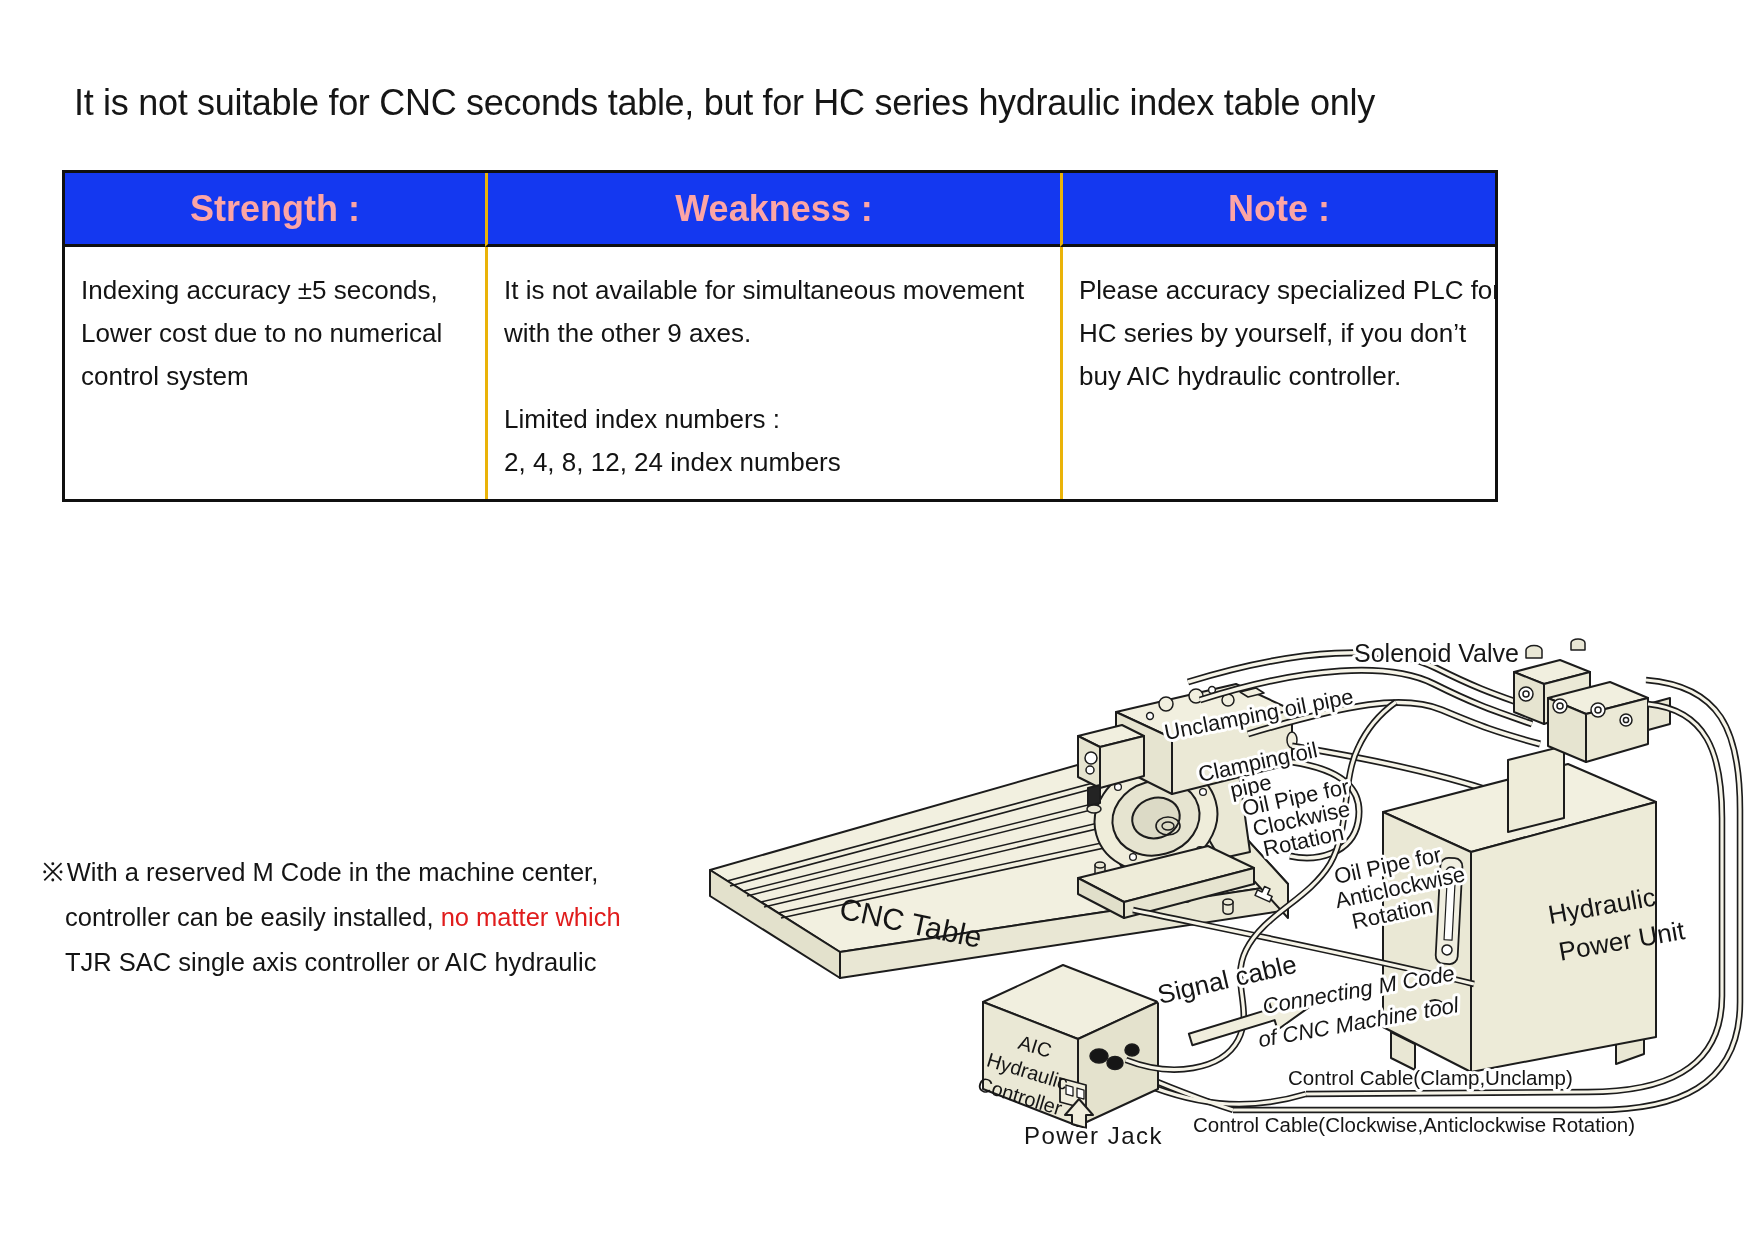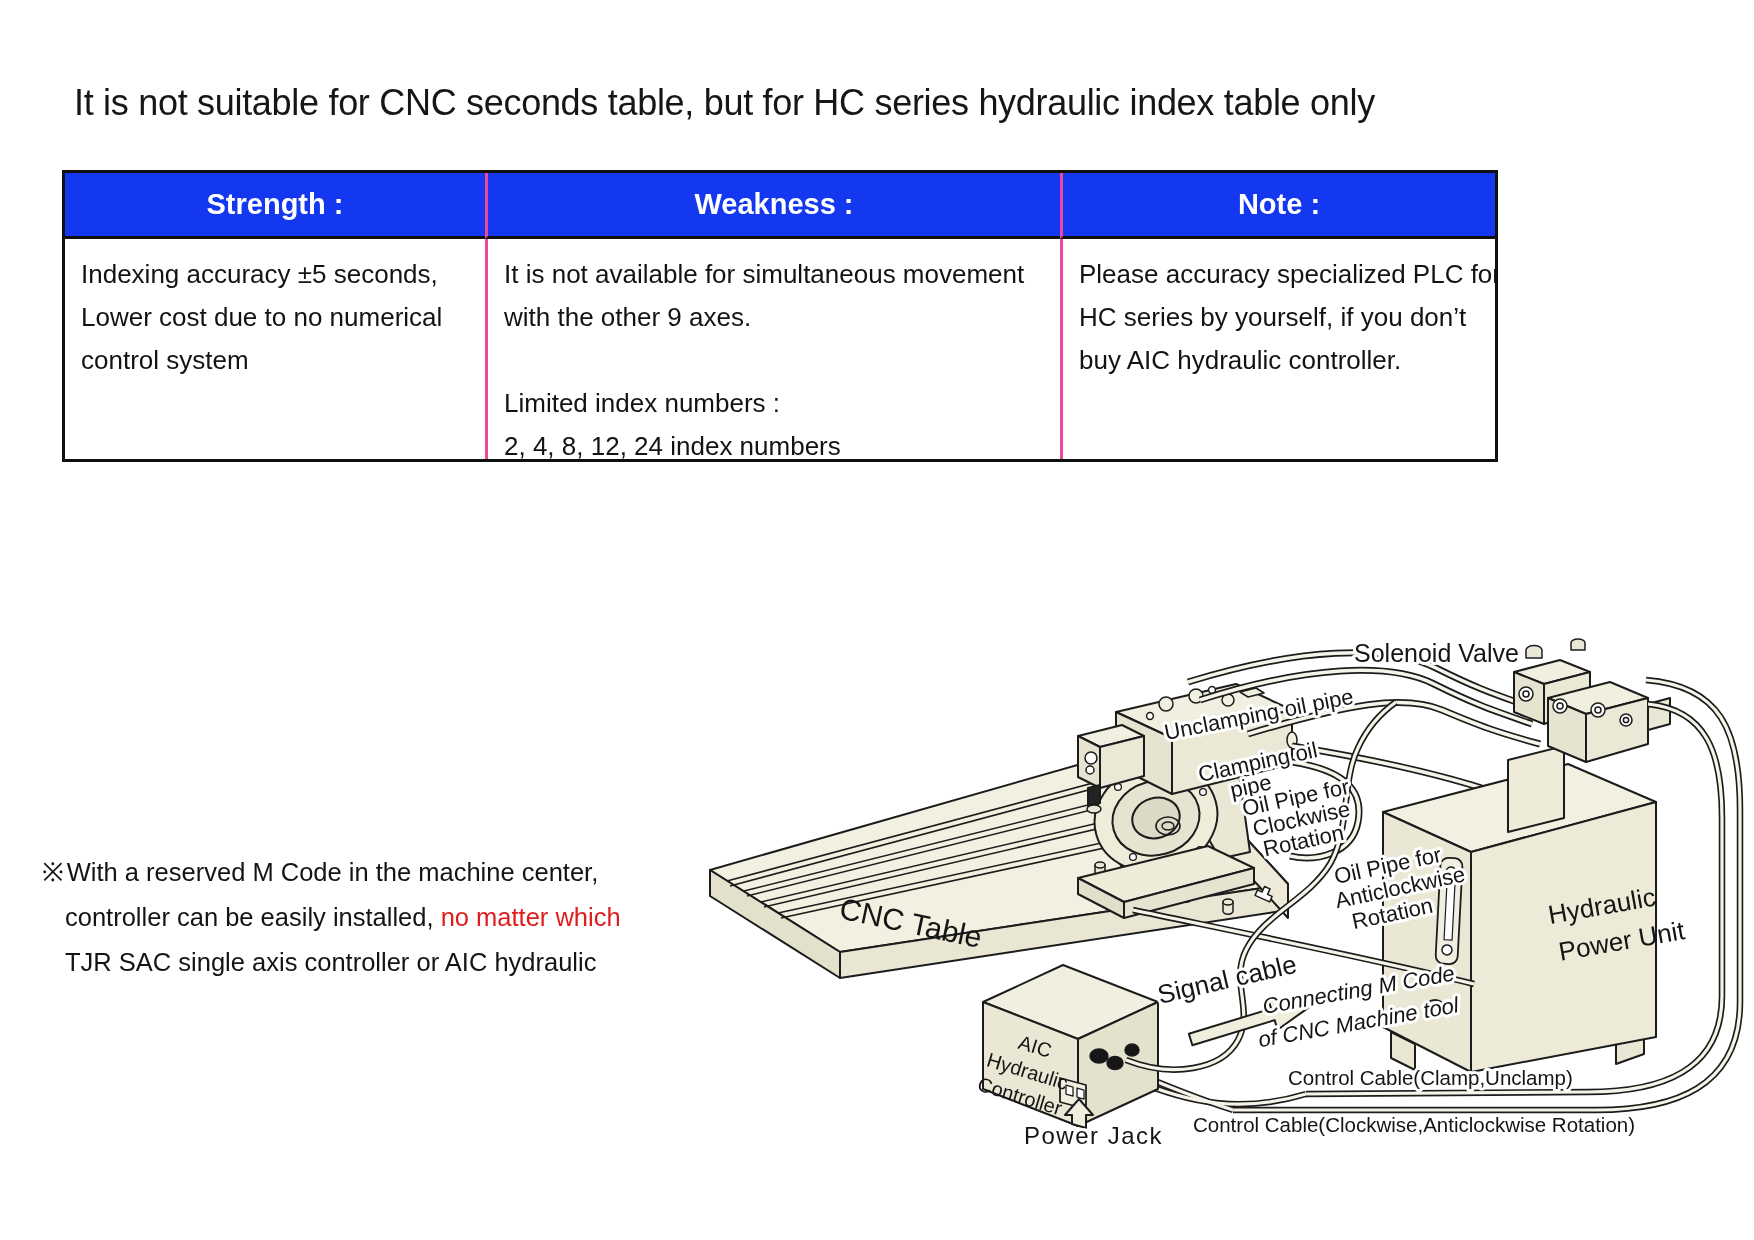--- a/index.html
+++ b/index.html
@@ -11,29 +11,29 @@
     position:absolute;left:74px;top:82px;font-size:36px;letter-spacing:-0.3px;color:#161616;
     white-space:pre;
   }
   .spec-table{
     position:absolute;left:62px;top:170px;width:1436px;
     border:3px solid #101010;background:#fff;
     display:grid;grid-template-columns:420px 575px 435px;
     box-sizing:border-box;
   }
   .th{
-    background:var(--blue,#1438f0);color:#ffffff;font-weight:bold;font-size:29px;
-    height:66px;display:flex;align-items:center;justify-content:center;
+    background:var(--blue,#1438f0);color:#fca5a5;font-weight:bold;font-size:36px;
+    height:74px;display:flex;align-items:center;justify-content:center;
     border-bottom:3px solid #101010;box-sizing:border-box;
   }
   .td{
-    height:220px;font-size:26px;line-height:43px;padding:14px 4px 8px 16px;
+    height:252px;font-size:26px;line-height:43px;padding:22px 4px 8px 16px;
     box-sizing:border-box;white-space:pre;color:#131313;overflow:hidden;
   }
-  .cb{border-left:3px solid #ec4899;}
+  .cb{border-left:3px solid #eab308;}
   .footnote{position:absolute;left:42px;top:850px;font-size:25.5px;line-height:45px;color:#141414;}
   .f-line{white-space:pre;}
   .f-indent{padding-left:23px;}
   .f-marker{font-size:26px;margin-right:3px;}
   .red{color:var(--red,#e01c1c);}
   .diagram{position:absolute;left:688px;top:612px;}
   svg text{font-family:"Liberation Sans",sans-serif;fill:#151515;}
   .halo{paint-order:stroke;stroke:#ffffff;stroke-width:6px;stroke-linejoin:round;}
 </style>
 </head>

